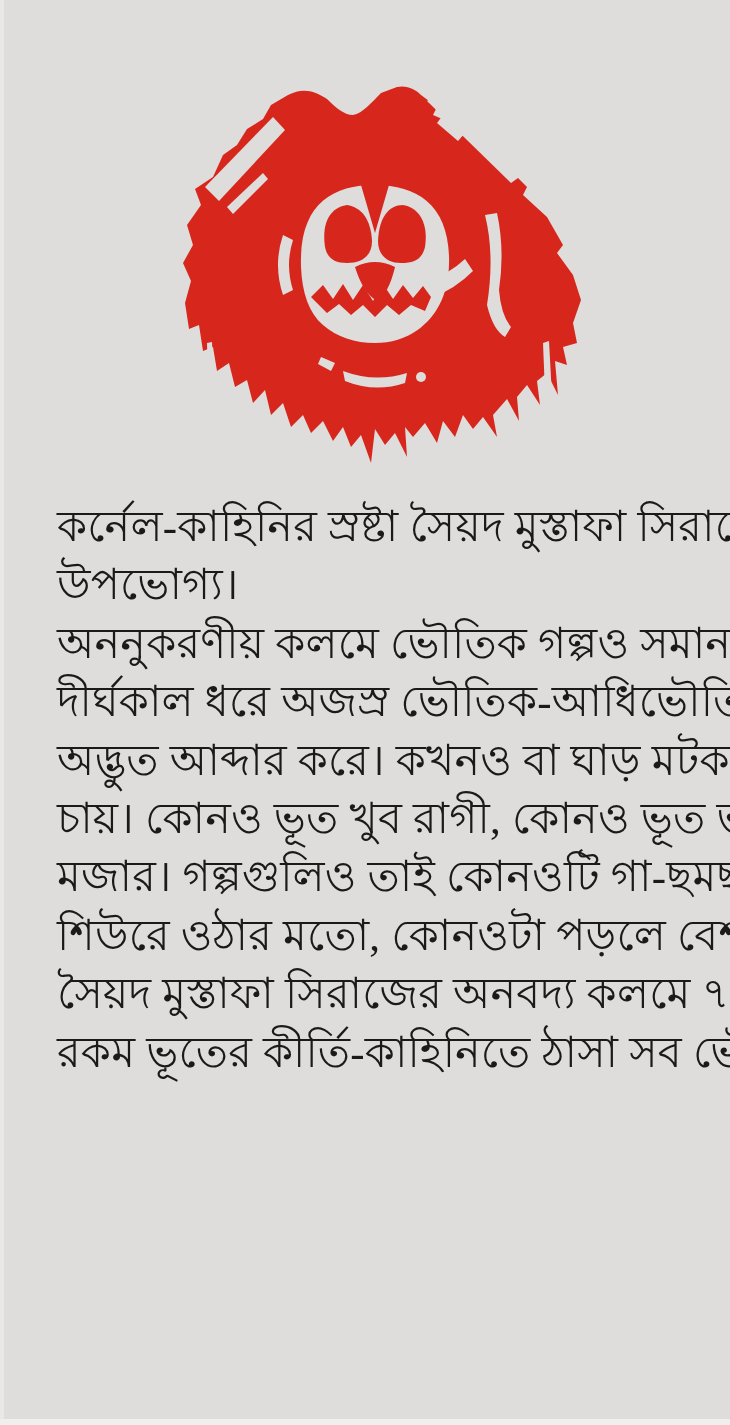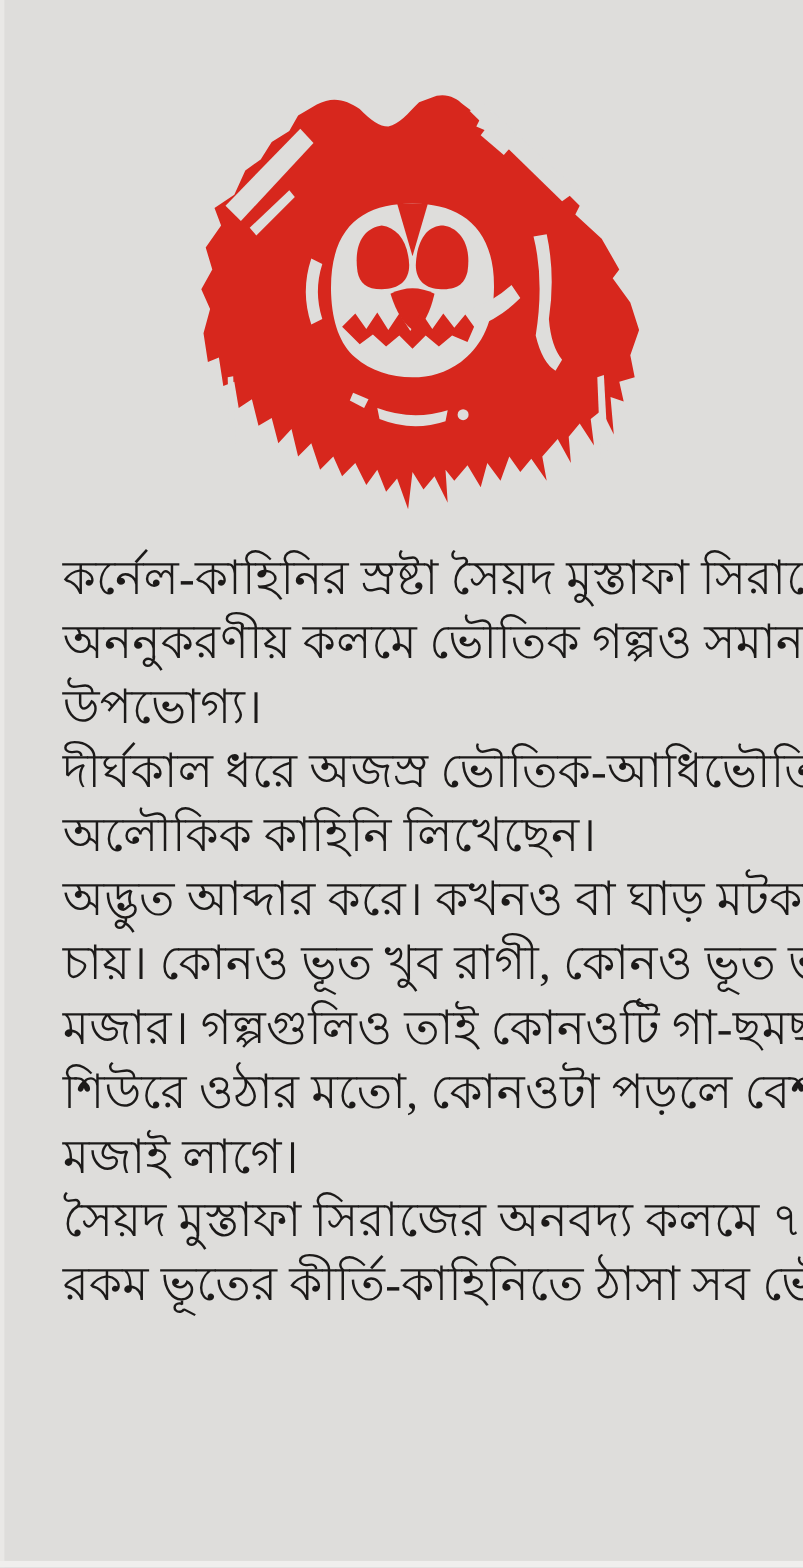--- a/index.html
+++ b/index.html
@@ -115,33 +115,31 @@
 
       <path class="paper" d="M 168 286 Q 200 298 232 288 L 230 298 Q 200 308 170 296 Z"></path>
       <path class="paper" d="M 146 272 L 160 278 L 156 286 L 143 279 Z"></path>
       <circle class="paper" cx="246" cy="292" r="5"></circle>
     </svg>
   </div>
 
   <div class="textblock">
     <div class="para">
       <div class="line">কর্নেল-কাহিনির স্রষ্টা সৈয়দ মুস্তাফা সিরাজের</div>
+      <div class="line">উপভোগ্য।</div>
       <div class="line">অননুকরণীয় কলমে ভৌতিক গল্পও সমান</div>
-      <div class="line">উপভোগ্য।</div>
     </div>
     <div class="para">
       <div class="line">দীর্ঘকাল ধরে অজস্র ভৌতিক-আধিভৌতিক-</div>
-      <div class="line">অলৌকিক কাহিনি লিখেছেন।</div>
     </div>
     <div class="para">
       <div class="line">অদ্ভুত আব্দার করে। কখনও বা ঘাড় মটকাতে</div>
       <div class="line">চায়। কোনও ভূত খুব রাগী, কোনও ভূত ভারি</div>
       <div class="line">মজার। গল্পগুলিও তাই কোনওটি গা-ছমছম,</div>
       <div class="line">শিউরে ওঠার মতো, কোনওটা পড়লে বেশ</div>
-      <div class="line">মজাই লাগে।</div>
     </div>
     <div class="para">
       <div class="line">সৈয়দ মুস্তাফা সিরাজের অনবদ্য কলমে ৭৪</div>
       <div class="line">রকম ভূতের কীর্তি-কাহিনিতে ঠাসা সব ভৌতিক</div>
     </div>
   </div>
 
   <div class="edge-bottom"></div>
 </div>
 

